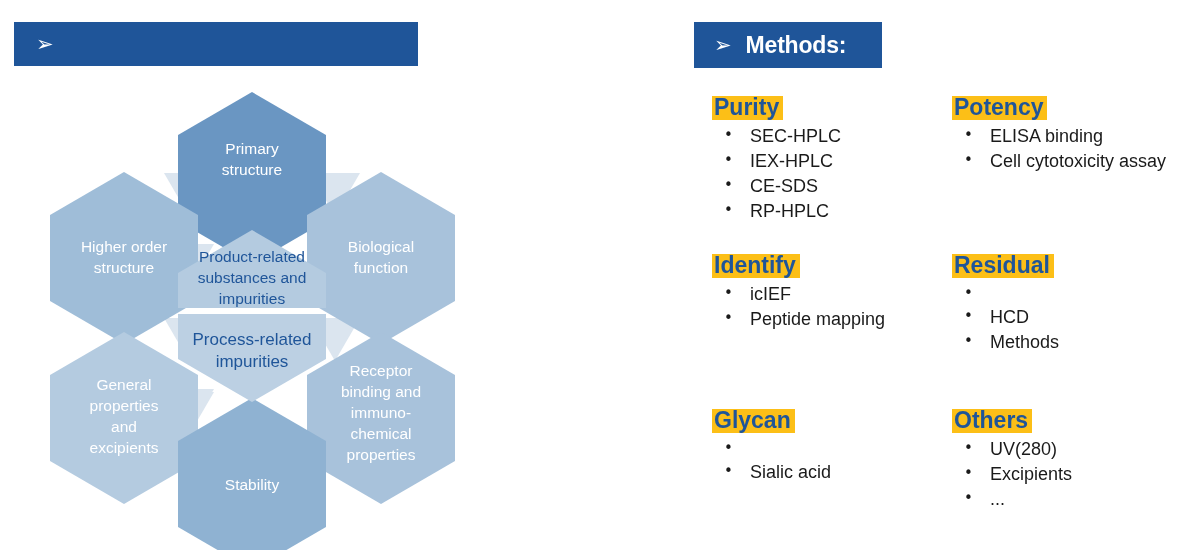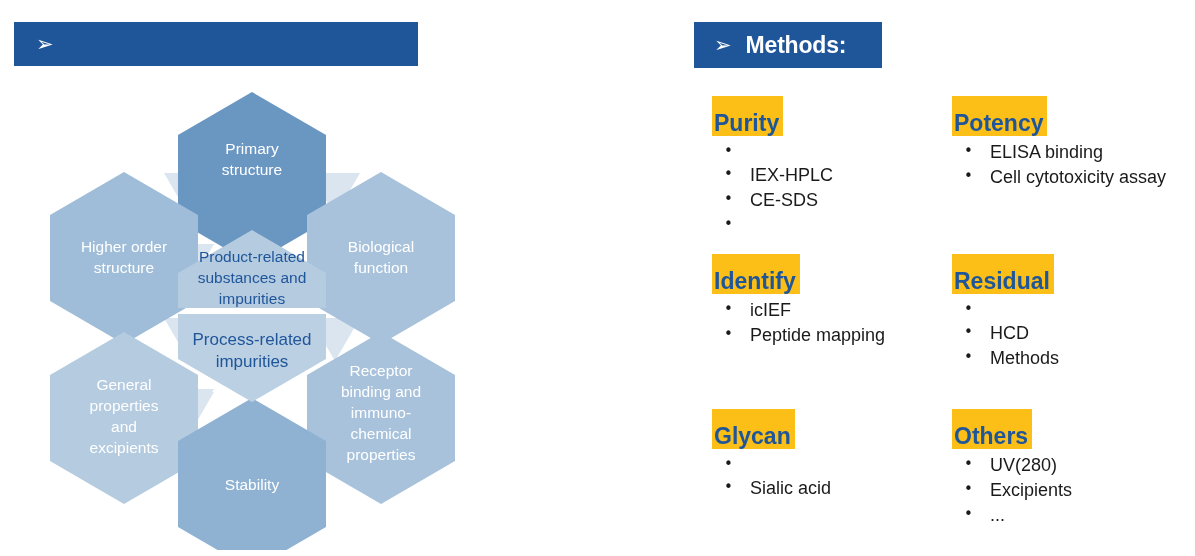--- a/index.html
+++ b/index.html
@@ -97,21 +97,21 @@
   .method-group {
     position: relative;
   }
   .method-heading {
     display: inline-block;
     font-size: 23px;
     font-weight: bold;
     color: #1f5599;
     background: #fcbf17;
     line-height: 1.02;
-    padding: 16px 4px 1px 2px;
+    padding: 0 4px 1px 2px;
     margin: 0 0 5px 12px;
     box-decoration-break: clone;
   }
   .method-list {
     list-style: none;
     margin: 0;
     padding: 0 0 0 24px;
   }
   .method-list li {
     display: flex;
@@ -217,31 +217,33 @@
 </svg>
 </div>
 
 <div id="methods-grid">
 
   <div class="method-group">
     <div class="method-heading">Purity</div>
     <ul class="method-list">
       <li>
           <span class="bullet">•</span>
+          <span class="item-text">SEC-HPLC</span>
         </li>
       <li>
           <span class="bullet">•</span>
           <span class="item-text">IEX-HPLC</span>
         </li>
       <li>
           <span class="bullet">•</span>
           <span class="item-text">CE-SDS</span>
         </li>
       <li>
           <span class="bullet">•</span>
+          <span class="item-text">RP-HPLC</span>
         </li>
     </ul>
   </div>
 
   <div class="method-group">
     <div class="method-heading">Potency</div>
     <ul class="method-list">
       <li>
           <span class="bullet">•</span>
           <span class="item-text">ELISA binding</span>

